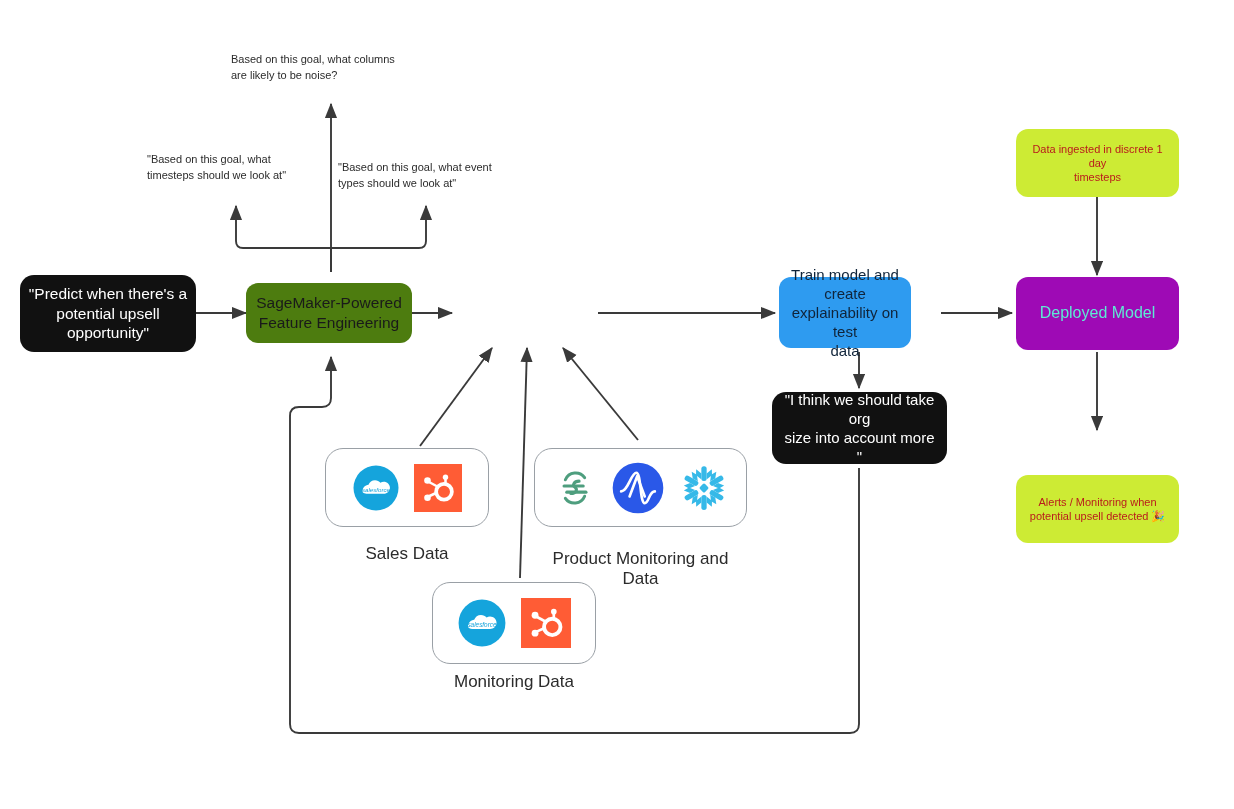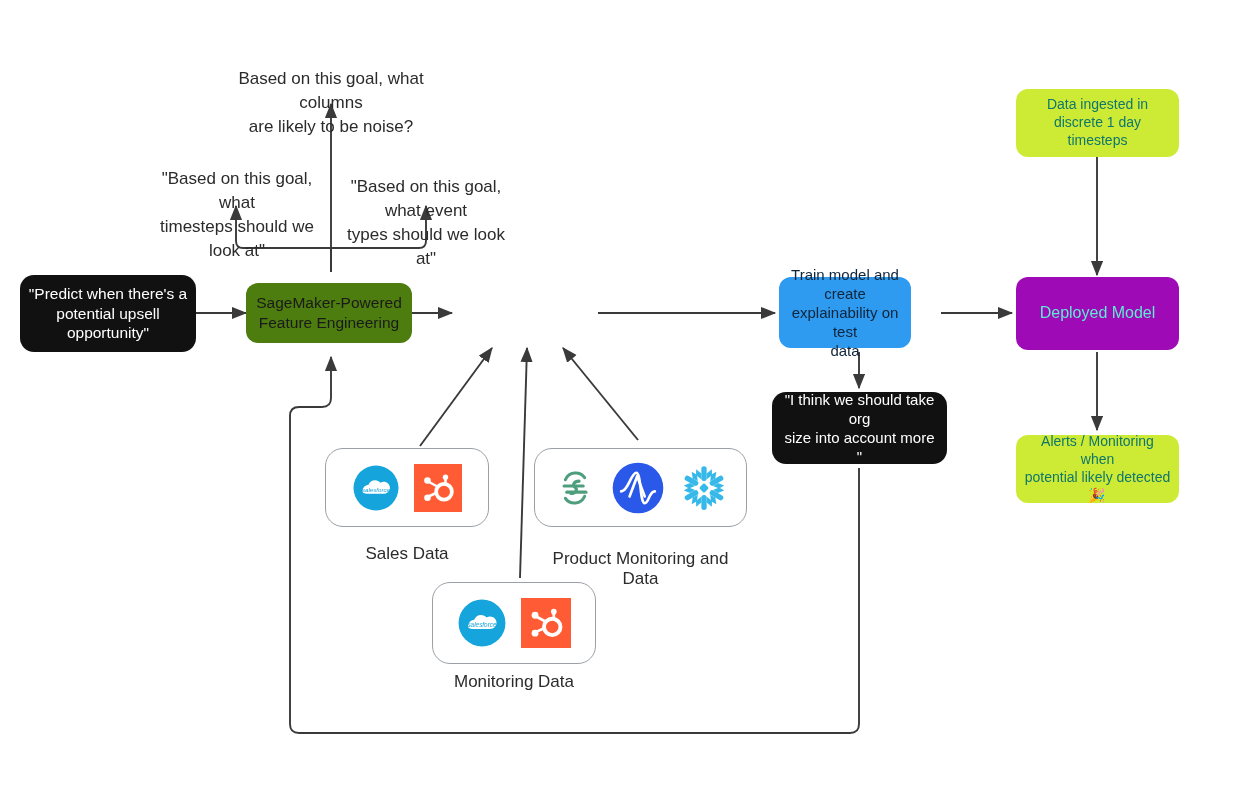--- a/index.html
+++ b/index.html
@@ -66,33 +66,33 @@
     font-size: 15px;
   }
   .n-purple {
     background: #9e0ab5;
     color: #5eead4;
     border-radius: 12px;
     font-size: 16px;
   }
   .n-green {
     background: #cdeb34;
-    color: #0f766e;
+    color: #b91c1c;
     border-radius: 12px;
-    font-size: 14px;
+    font-size: 11px;
+    margin-top: 40px;
   }
   
   .annot {
     position: absolute;
     color: #2b2b2b;
-    font-size: 17px;
-    text-align: center;
+    font-size: 11px;
+    text-align: left;
     line-height: 1.42;
     white-space: pre-line;
-    margin-top: 15px;
   }
   
   .logo-card {
     position: absolute;
     box-sizing: border-box;
     background: #ffffff;
     border: 1.4px solid #9aa0a6;
     border-radius: 18px;
     display: flex;
     align-items: center;
@@ -173,21 +173,21 @@
     <span>Deployed Model</span>
   </div>
 
   <div class="node n-green" style="left:1016px; top:89px; width:163px; height:68px;">
     <span>Data ingested in discrete 1 day
 timesteps</span>
   </div>
 
   <div class="node n-green" style="left:1016px; top:435px; width:163px; height:68px;">
     <span>Alerts / Monitoring when
-potential likely detected 🎉</span>
+potential upsell detected 🎉</span>
   </div>
 
   <div class="node n-black" style="left:772px; top:392px; width:175px; height:72px; font-size:15px;">
     <span>"I think we should take org
 size into account more "</span>
   </div>
 
   <div class="annot" style="left:231px; top:52px; width:200px;">Based on this goal, what columns
 are likely to be noise?</div>
 

